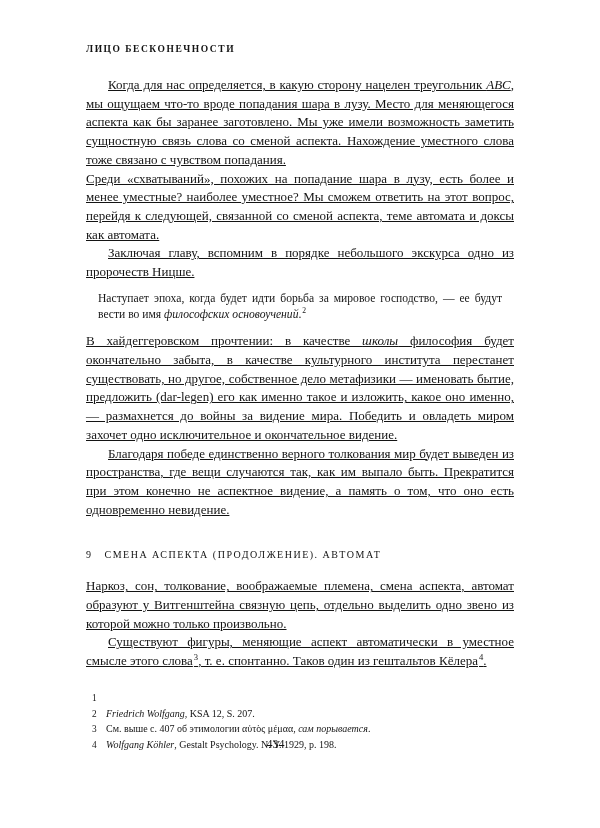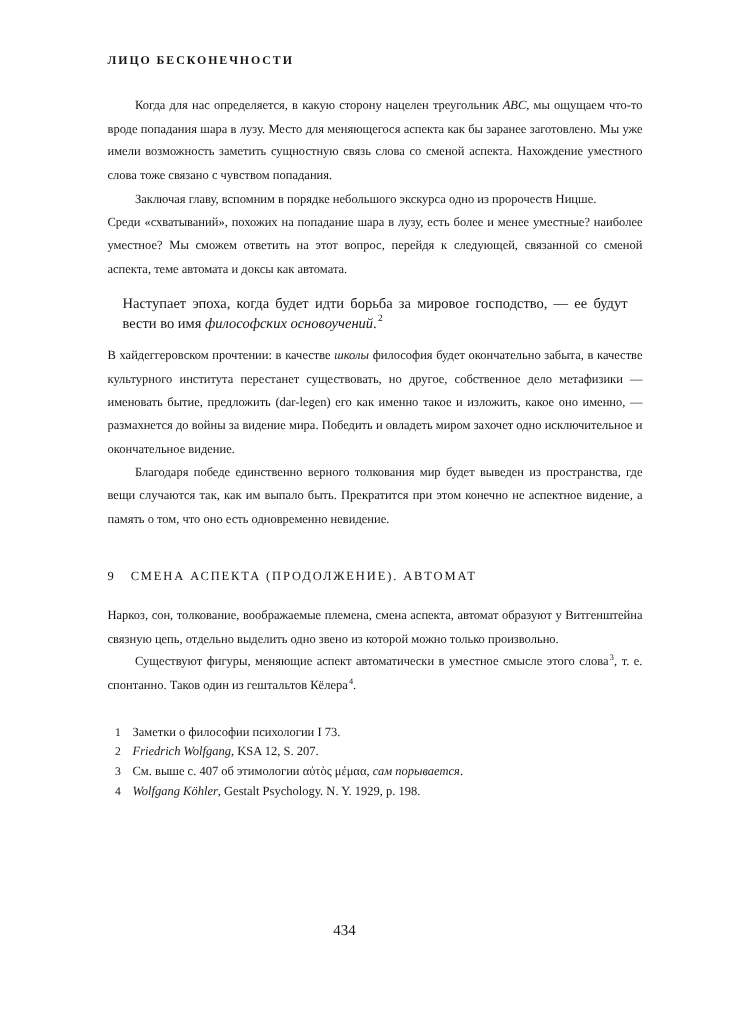--- a/index.html
+++ b/index.html
@@ -29,26 +29,27 @@
   .running-head {
     font-size: 9.5px;
     letter-spacing: 1.55px;
     font-weight: 600;
     color: #131313;
     margin: 0 0 22px 0;
     text-transform: uppercase;
   }
   p.body-par {
     margin: 0;
-    font-size: 10px;
+    font-size: 13px;
     line-height: 18.7px;
     text-align: justify;
     text-indent: 22px;
     hyphens: manual;
     color: #141414;
+    text-decoration: underline;
   }
   p.body-par.no-indent {
     text-indent: 0;
   }
   blockquote.quote {
     margin: 9px 0 9px 12px;
     width: 404px;
     font-size: 11.6px;
     line-height: 16.3px;
     text-align: justify;
@@ -114,23 +115,23 @@
 
 <div class="page">
 
   <div class="content">
 
     <div class="running-head">ЛИЦО БЕСКОНЕЧНОСТИ</div>
 
     <p class="body-par"><span>Когда для нас определяется, в какую сторону нацелен треугольник </span><i>ABC</i><span>, мы ощущаем что-то вроде попадания шара в лузу. Место для меняющегося аспекта как бы заранее заготовлено. Мы уже имели возможность заметить сущностную связь слова со сменой аспекта. Нахождение уместного слова тоже связано с чувством попадания.</span></p>
 
 
+    <p class="body-par no-indent">Среди «схватываний», похожих на попадание шара в лузу, есть более и менее уместные? наиболее уместное? Мы сможем ответить на этот вопрос, перейдя к следующей, связанной со сменой аспекта, теме автомата и доксы как автомата.</p>
+
     <p class="body-par">Заключая главу, вспомним в порядке небольшого экскурса одно из пророчеств Ницше.</p>
-
-    <p class="body-par no-indent">Среди «схватываний», похожих на попадание шара в лузу, есть более и менее уместные? наиболее уместное? Мы сможем ответить на этот вопрос, перейдя к следующей, связанной со сменой аспекта, теме автомата и доксы как автомата.</p>
 
     <blockquote class="quote">
       <p><span>Наступает эпоха, когда будет идти борьба за мировое господство, — ее будут вести во имя </span><i>философских основоучений</i><span>.</span><sup>2</sup></p>
     </blockquote>
 
     <p class="body-par no-indent"><span>В хайдеггеровском прочтении: в качестве </span><i>школы</i><span> философия будет окончательно забыта, в качестве культурного института перестанет существовать, но другое, собственное дело метафизики — именовать бытие, предложить (dar-legen) его как именно такое и изложить, какое оно именно, — размахнется до войны за видение мира. Победить и овладеть миром захочет одно исключительное и окончательное видение.</span></p>
 
     <p class="body-par">Благодаря победе единственно верного толкования мир будет выведен из пространства, где вещи случаются так, как им выпало быть. Прекратится при этом конечно не аспектное видение, а память о том, что оно есть одновременно невидение.</p>
 
     <div class="section-head">
@@ -138,21 +139,20 @@
     </div>
 
     <p class="body-par no-indent">Наркоз, сон, толкование, воображаемые племена, смена аспекта, автомат образуют у Витгенштейна связную цепь, отдельно выделить одно звено из которой можно только произвольно.</p>
 
     <p class="body-par"><span>Существуют фигуры, меняющие аспект автоматически в уместное смысле этого слова</span><sup>3</sup><span>, т. е. спонтанно. Таков один из гештальтов Кёлера</span><sup>4</sup><span>.</span></p>
 
     <div class="footnotes">
 
       <div class="fn-row">
         <span class="fn-num">1</span>
-        <span class="fn-text"><i></i><span>Заметки о философии психологии I 73.</span></span>
       </div>
 
       <div class="fn-row">
         <span class="fn-num">2</span>
         <span class="fn-text"><i>Friedrich Wolfgang</i><span>, KSA 12, S. 207.</span></span>
       </div>
 
       <div class="fn-row">
         <span class="fn-num">3</span>
         <span class="fn-text"><span>См. выше с. 407 об этимологии αὐτὸς μέμαα, </span><i>сам порывается</i><span>.</span></span>

